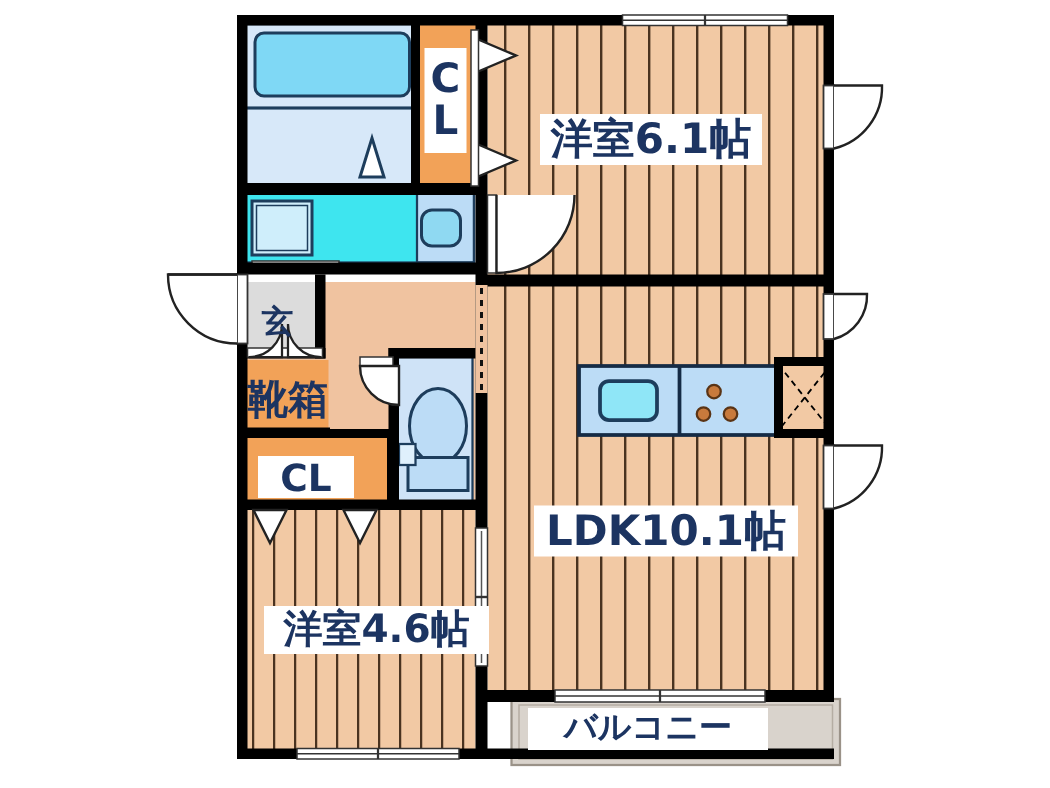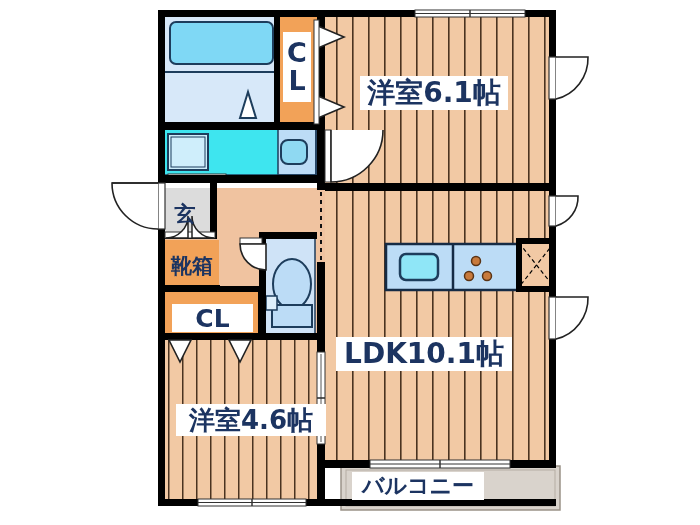--- a/index.html
+++ b/index.html
@@ -31,28 +31,28 @@
     color: #1c3461;
     font-weight: 700;
     white-space: nowrap;
     line-height: 1;
     display: flex;
     align-items: center;
     justify-content: center;
     letter-spacing: 0px;
   }
   .lbl-yoshitsu61 { left: 360px; top: 76px;  width: 148px; height: 34px; font-size: 28px; }
-  .lbl-ldk        { left: 336px; top: 337px; width: 176px; height: 34px; font-size: 28px; }
+  .lbl-ldk        { left: 356px; top: 337px; width: 176px; height: 34px; font-size: 28px; }
   .lbl-yoshitsu46 { left: 176px; top: 404px; width: 150px; height: 32px; font-size: 26px; }
-  .lbl-balcony    { left: 352px; top: 472px; width: 132px; height: 28px; font-size: 22px; }
+  .lbl-balcony    { left: 352px; top: 472px; width: 160px; height: 28px; font-size: 22px; }
   .lbl-cl-top     { left: 283px; top: 32px;  width: 28px;  height: 70px; font-size: 27px;
                     flex-direction: column; line-height: 1.05; }
-  .lbl-cl-bottom  { left: 172px; top: 304px; width: 81px;  height: 28px; font-size: 25px; text-align: center; }
+  .lbl-cl-bottom  { left: 172px; top: 304px; width: 64px;  height: 28px; font-size: 25px; text-align: center; }
   .lbl-genkan     { left: 170px; top: 201px; width: 30px;  height: 26px; font-size: 21px; background: none; }
-  .lbl-kutsubako  { left: 166px; top: 253px; width: 52px;  height: 26px; font-size: 21px; background: none; }
+  .lbl-kutsubako  { left: 166px; top: 253px; width: 52px;  height: 26px; font-size: 27px; background: none; }
 </style>
 </head>
 <body>
 
 <div id="plan-root">
 
   <svg id="plan-svg" viewBox="0 0 700 525">
     <defs>
       <pattern id="woodv" width="16" height="10" patternUnits="userSpaceOnUse">
         <rect width="16" height="10" fill="#f2c9a4"></rect>

